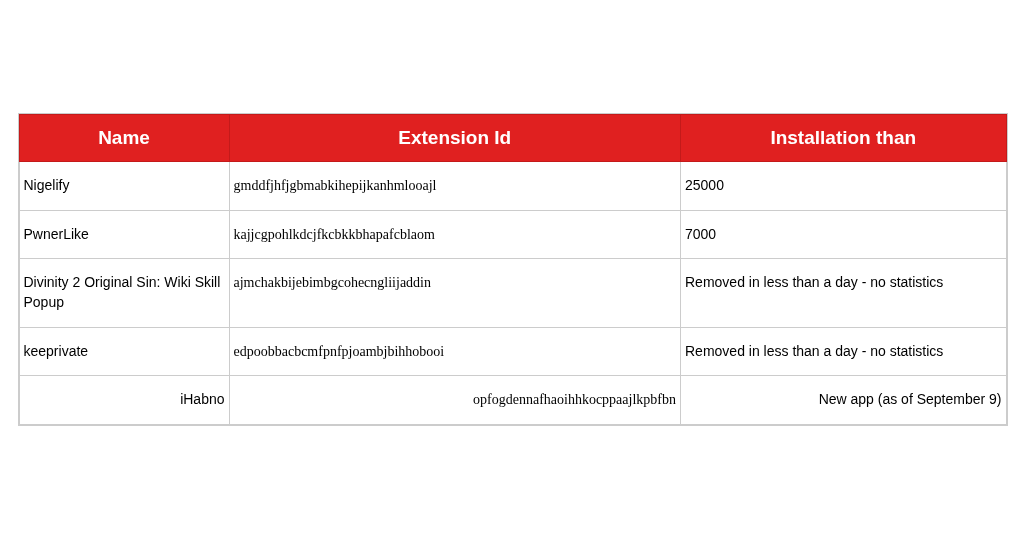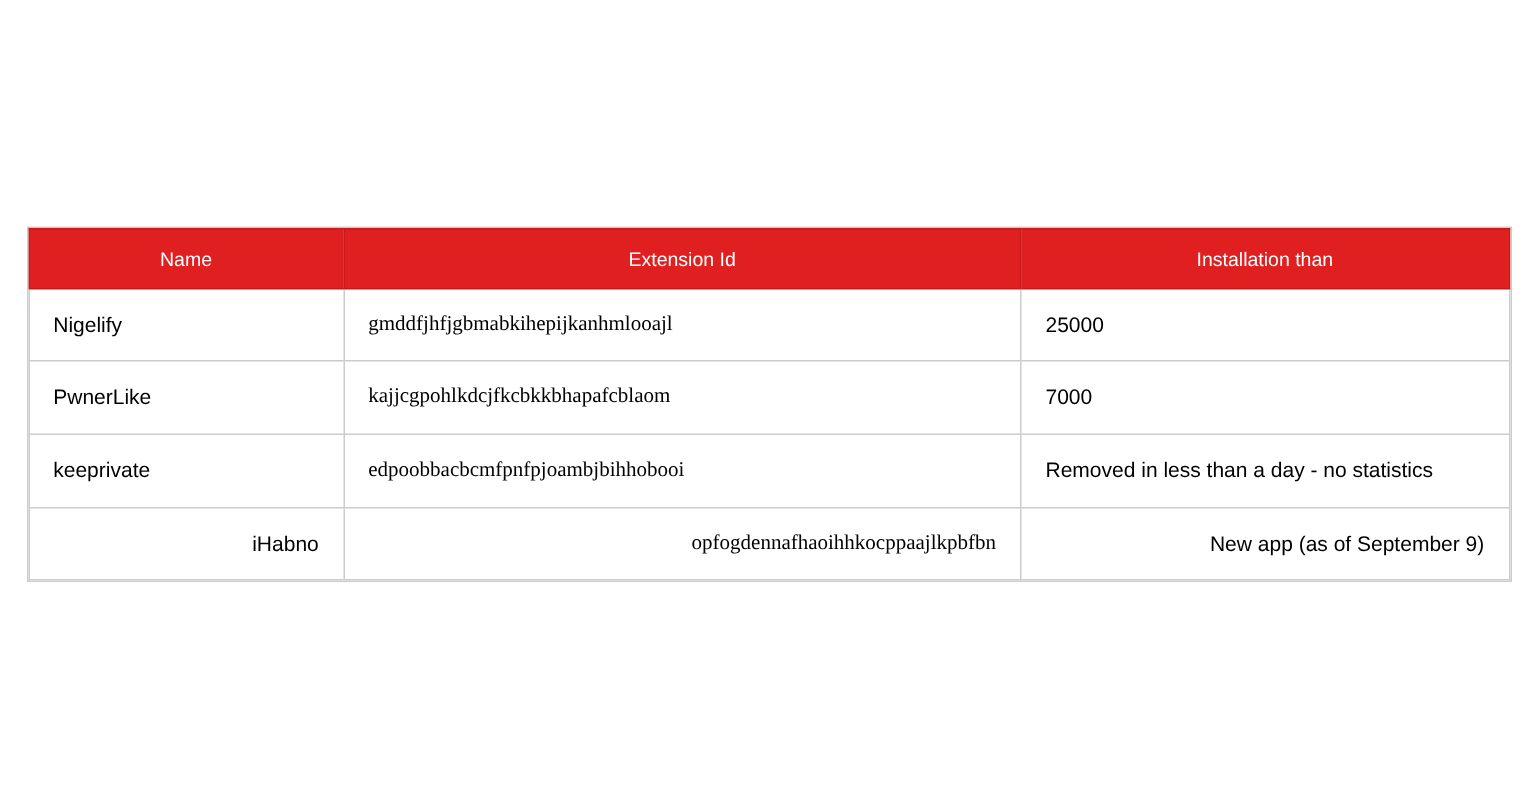--- a/index.html
+++ b/index.html
@@ -25,35 +25,35 @@
     }
     table {
       width: 100%;
       border-collapse: collapse;
     }
     thead tr {
       background-color: #e02020;
     }
     thead th {
       color: #fff;
-      font-weight: normal;
+      font-weight: bold;
       padding: 12px 16px;
       text-align: center;
       border: 1px solid #c41a1a;
-      font-size: 13px;
+      font-size: 19px;
     }
     tbody tr {
       border-bottom: 1px solid #ccc;
     }
     tbody tr:last-child {
       border-bottom: none;
       text-align: right;
     }
     tbody td {
-      padding: 14px 16px;
+      padding: 14px 4px;
       border: 1px solid #ccc;
       vertical-align: top;
       line-height: 1.4;
     }
     tbody td:first-child {
       width: 200px;
     }
     tbody td:nth-child(2) {
       width: 430px;
       word-break: break-all;
@@ -81,20 +81,25 @@
         <td>Nigelify</td>
         <td>gmddfjhfjgbmabkihepijkanhmlooajl</td>
         <td>25000</td>
       </tr>
       <tr>
         <td>PwnerLike</td>
         <td>kajjcgpohlkdcjfkcbkkbhapafcblaom</td>
         <td>7000</td>
       </tr>
       <tr>
+        <td>Divinity 2 Original Sin: Wiki Skill Popup</td>
+        <td>ajmchakbijebimbgcohecngliijaddin</td>
+        <td>Removed in less than a day - no statistics</td>
+      </tr>
+      <tr>
         <td>keeprivate</td>
         <td>edpoobbacbcmfpnfpjoambjbihhobooi</td>
         <td>Removed in less than a day - no statistics</td>
       </tr>
       <tr>
         <td>iHabno</td>
         <td>opfogdennafhaoihhkocppaajlkpbfbn</td>
         <td>New app (as of September 9)</td>
       </tr>
     </tbody>

